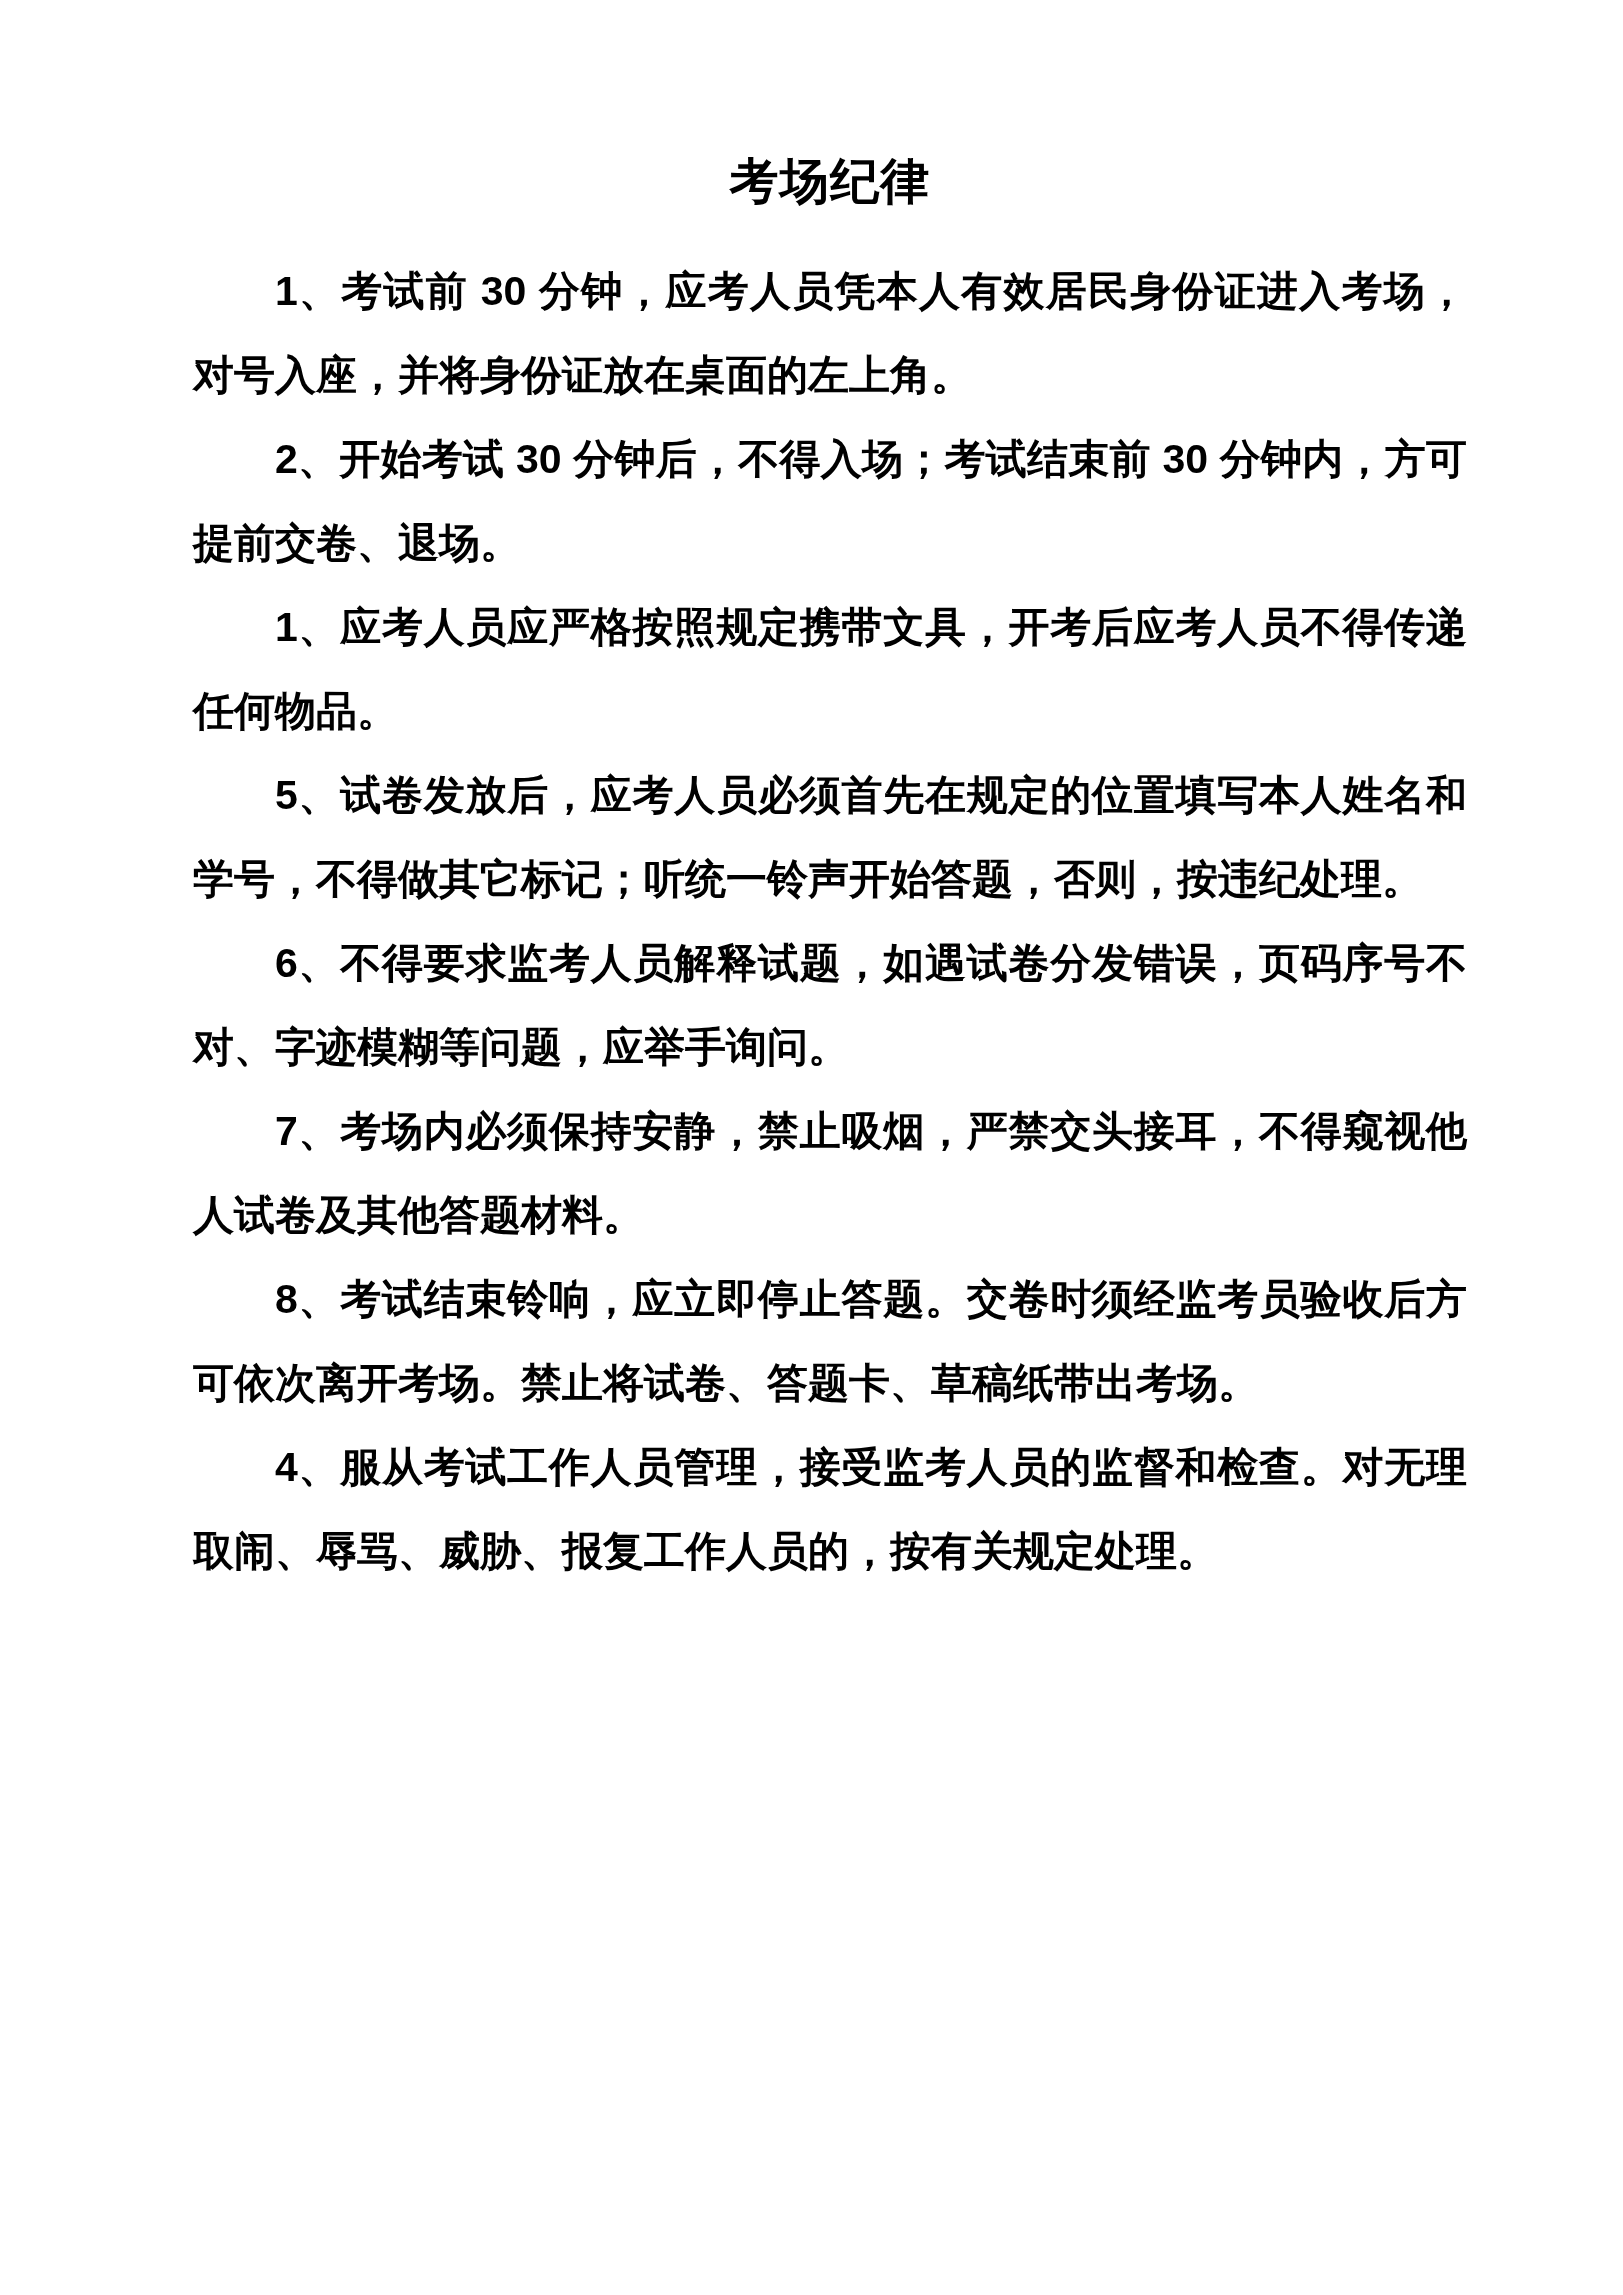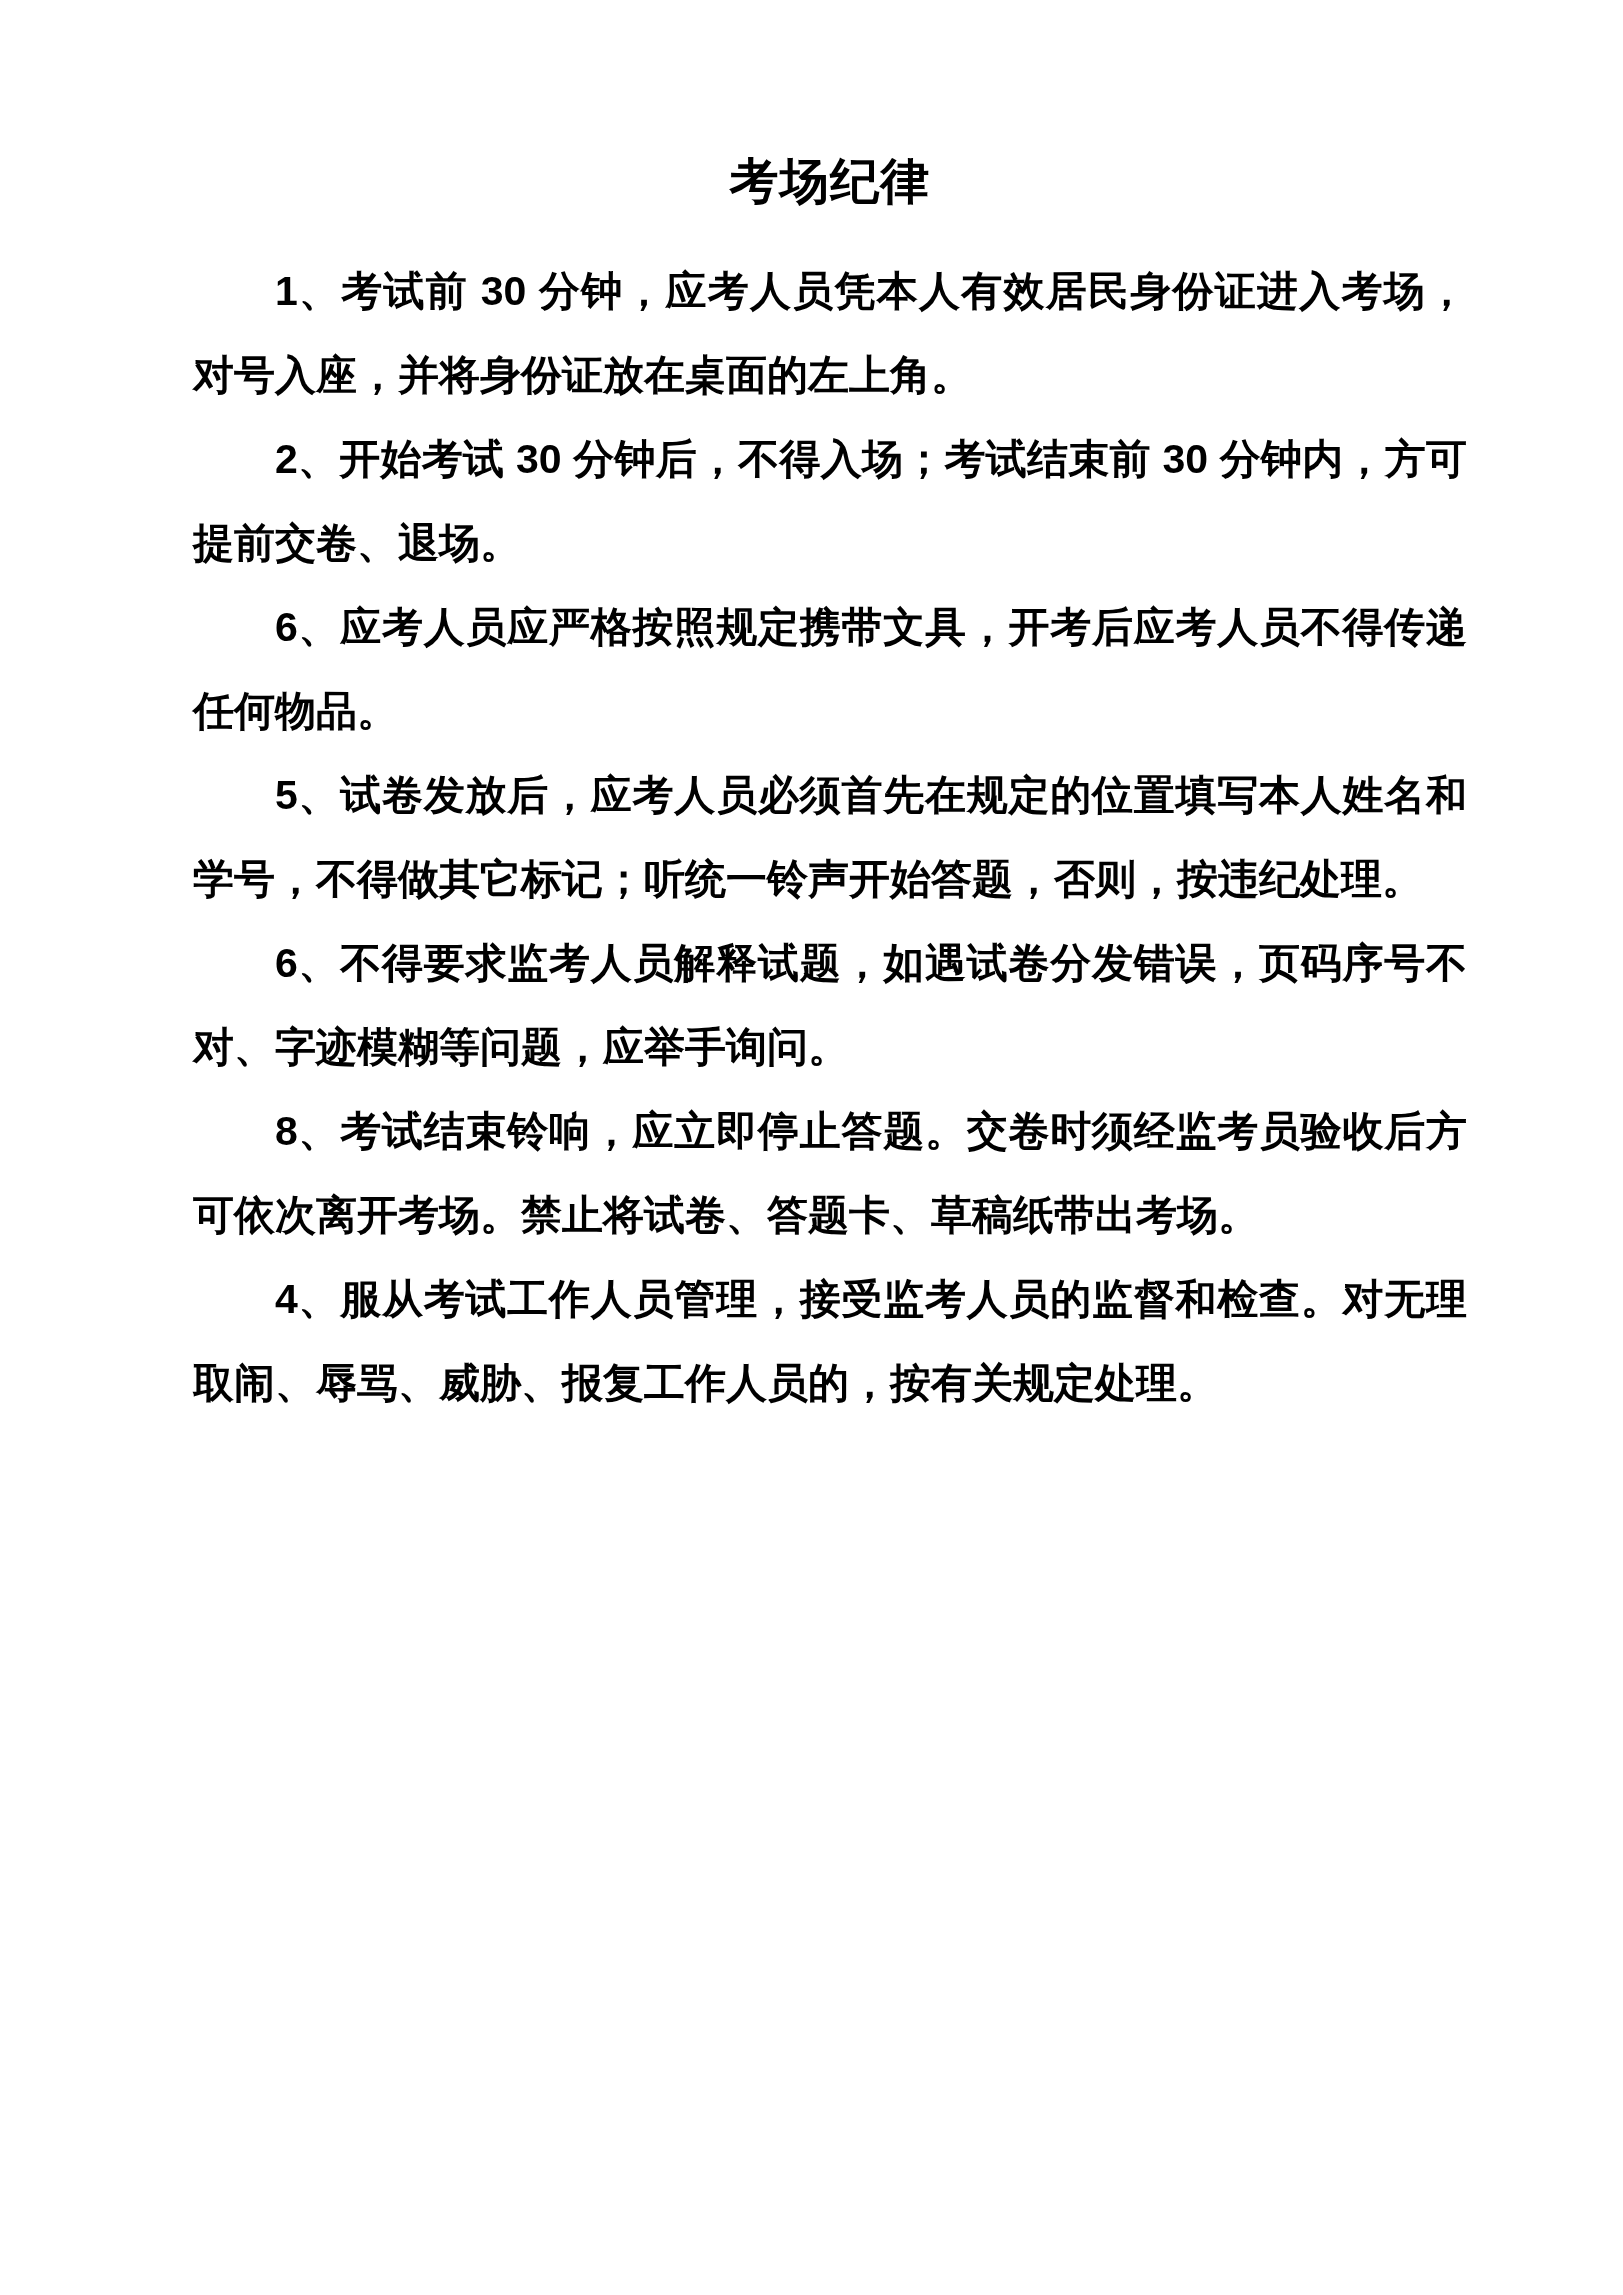--- a/index.html
+++ b/index.html
@@ -51,26 +51,27 @@
 <body>
 
 <div class="page">
 
   <h1 class="doc-title">考场纪律</h1>
 
   <p class="rule">1、考试前 30 分钟，应考人员凭本人有效居民身份证进入考场，对号入座，并将身份证放在桌面的左上角。</p>
 
   <p class="rule">2、开始考试 30 分钟后，不得入场；考试结束前 30 分钟内，方可提前交卷、退场。</p>
 
-  <p class="rule">6、应考人员应严格按照规定携带文具，开考后应考人员不得传递任何物品。</p>
+  <p class="rule">1、应考人员应严格按照规定携带文具，开考后应考人员不得传递任何物品。</p>
 
 
   <p class="rule">5、试卷发放后，应考人员必须首先在规定的位置填写本人姓名和学号，不得做其它标记；听统一铃声开始答题，否则，按违纪处理。</p>
 
   <p class="rule">6、不得要求监考人员解释试题，如遇试卷分发错误，页码序号不对、字迹模糊等问题，应举手询问。</p>
 
+  <p class="rule">7、考场内必须保持安静，禁止吸烟，严禁交头接耳，不得窥视他人试卷及其他答题材料。</p>
 
   <p class="rule">8、考试结束铃响，应立即停止答题。交卷时须经监考员验收后方可依次离开考场。禁止将试卷、答题卡、草稿纸带出考场。</p>
 
   <p class="rule">4、服从考试工作人员管理，接受监考人员的监督和检查。对无理取闹、辱骂、威胁、报复工作人员的，按有关规定处理。</p>
 
 </div>
 
 
 </body></html>

